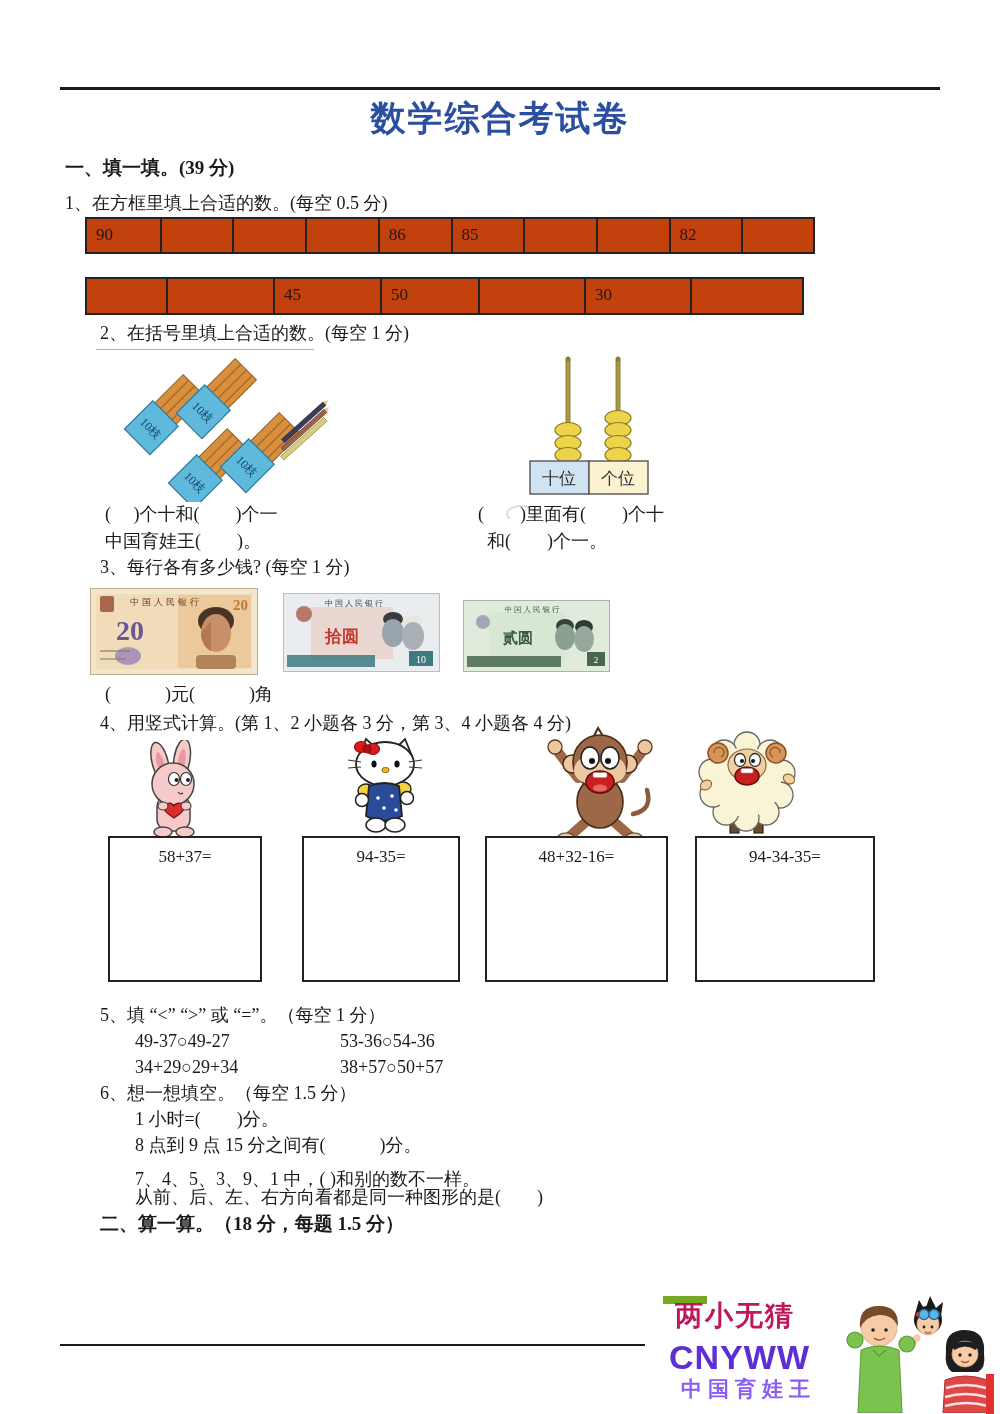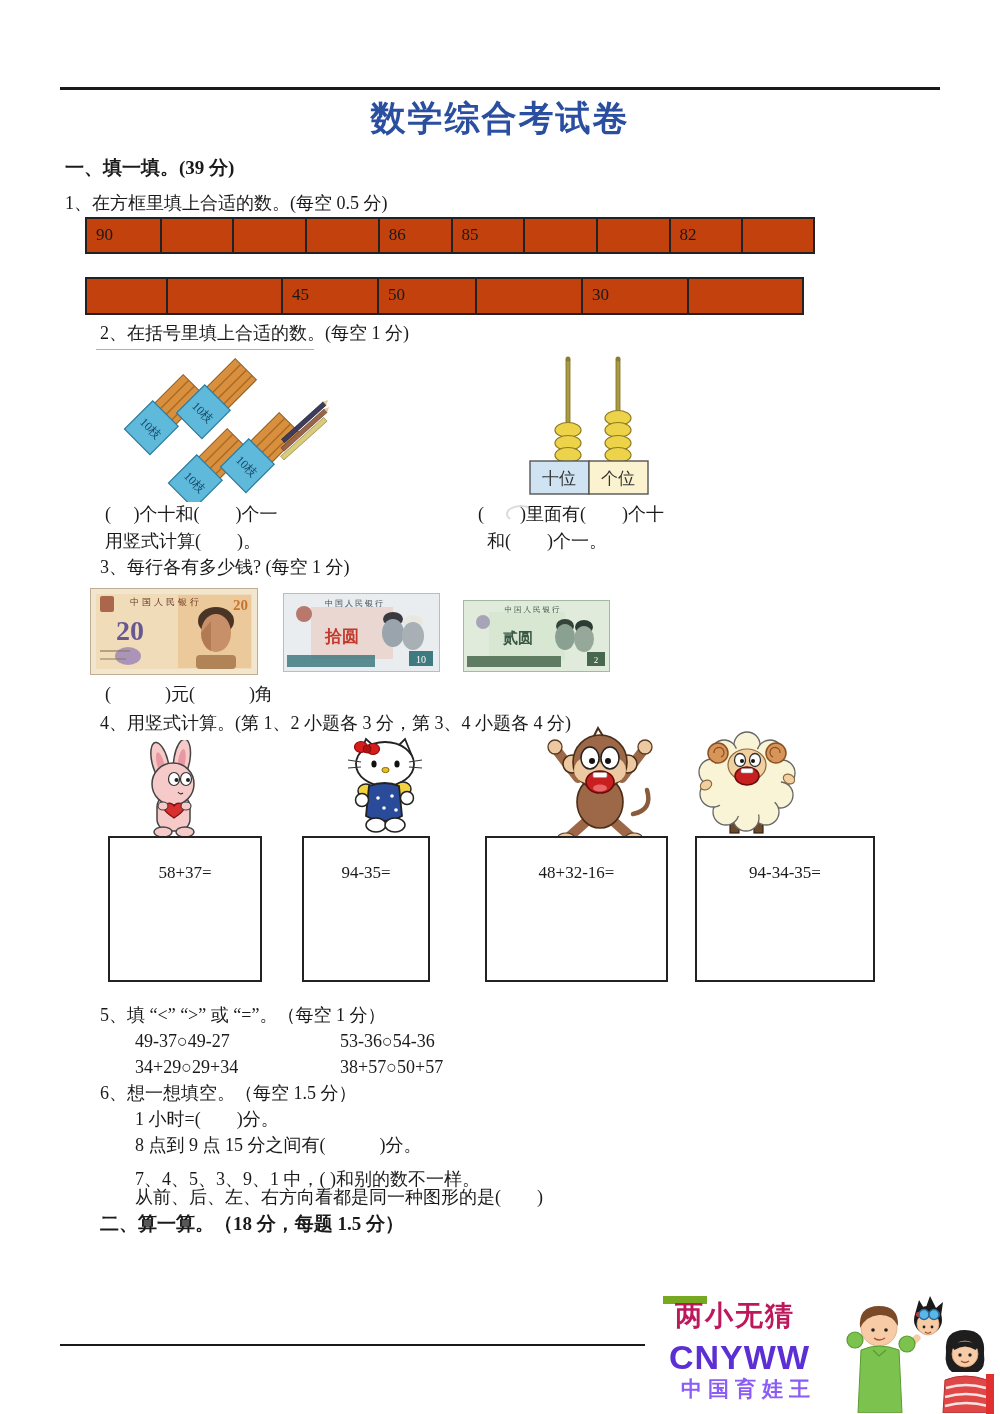--- a/index.html
+++ b/index.html
@@ -11,21 +11,21 @@
          font-weight:700;font-size:35px;letter-spacing:2px;color:#2b4fa0;}
   .h1{font-size:19px;font-weight:700;}
   .txt{font-size:18px;}
   
   .strip{position:absolute;display:flex;border:2px solid #222;box-sizing:border-box;background:#c2410c;}
   .strip .cell{border-left:2px solid #222;box-sizing:border-box;font-size:17px;
                padding:6px 0 0 9px;height:100%;}
   .strip .cell:first-child{border-left:none;}
   
   .calcbox{position:absolute;border:2px solid #222;box-sizing:border-box;background:#fff;
-           text-align:center;font-size:17px;padding-top:25px;}
+           text-align:center;font-size:17px;padding-top:9px;}
   .grayline{position:absolute;background:#b0b0b0;height:1px;}
   .arc{position:absolute;border:2px solid #c4c4c4;border-radius:50%;opacity:.6;
        border-bottom-color:transparent;}
   
   .wm{position:absolute;left:645px;top:1260px;width:355px;height:154px;background:#fff;}
   .wm-bar{position:absolute;left:18px;top:36px;width:44px;height:8px;background:#76a822;}
   .wm-red{position:absolute;left:30px;top:42px;font-family:"Liberation Sans","DejaVu Sans",sans-serif;
           font-weight:700;font-size:28px;color:#be185d;letter-spacing:2px;line-height:1;}
   .wm-cnyww{position:absolute;left:24px;top:80px;font-family:"Liberation Sans","DejaVu Sans",sans-serif;
           font-weight:700;font-size:34px;color:#5b2fd4;letter-spacing:1px;line-height:1;}
@@ -54,21 +54,21 @@
     <div class="cell" style="width:73px;">85</div>
     <div class="cell" style="width:73px;"></div>
     <div class="cell" style="width:73px;"></div>
     <div class="cell" style="width:73px;">82</div>
     <div class="cell" style="width:72px;"></div>
   </div>
 
   <div class="strip" style="left:85px;top:277px;width:719px;height:38px;">
     <div class="cell" style="width:79px;"></div>
     <div class="cell" style="width:107px;"></div>
-    <div class="cell" style="width:96px;margin-left:8px;">45</div>
+    <div class="cell" style="width:107px;">45</div>
     <div class="cell" style="width:98px;">50</div>
     <div class="cell" style="width:106px;"></div>
     <div class="cell" style="width:106px;">30</div>
     <div class="cell" style="width:103px;"></div>
   </div>
 
   <div class="abs txt" style="left:100px;top:322px;">2、在括号里填上合适的数。(每空 1 分)</div>
   <div class="grayline" style="left:96px;top:349px;width:218px;"></div>
 
   <svg class="abs" style="left:105px;top:356px;" width="240" height="146" viewBox="0 0 240 146">
@@ -130,21 +130,21 @@
       <ellipse cx="113" cy="105" rx="13" ry="7.5" fill="#edd34a" stroke="#8f7a1e" stroke-width="1.2"></ellipse>
     </g>
     <rect x="25" y="111" width="59" height="33" fill="#cfe3f3" stroke="#555" stroke-width="1.4"></rect>
     <rect x="84" y="111" width="59" height="33" fill="#fbf3cf" stroke="#555" stroke-width="1.4"></rect>
     <text x="54" y="134" text-anchor="middle" font-size="17" fill="#333">十位</text>
     <text x="113" y="134" text-anchor="middle" font-size="17" fill="#333">个位</text>
   </svg>
   <div class="arc" style="left:506px;top:505px;width:26px;height:14px;"></div>
 
   <div class="abs txt" style="left:105px;top:503px;">(　 )个十和(　　)个一</div>
-  <div class="abs txt" style="left:105px;top:530px;">用竖式计算(　　)。</div>
+  <div class="abs txt" style="left:105px;top:530px;">中国育娃王(　　)。</div>
   <div class="abs txt" style="left:478px;top:503px;">(　　)里面有(　　)个十</div>
   <div class="abs txt" style="left:487px;top:530px;">和(　　)个一。</div>
 
   <div class="abs txt" style="left:100px;top:556px;">3、每行各有多少钱? (每空 1 分)</div>
 
   <svg class="abs" style="left:90px;top:588px;" width="168" height="87" viewBox="0 0 168 87">
     <rect x="0.5" y="0.5" width="167" height="86" fill="#f3e6cf" stroke="#c0ae92"></rect>
     <rect x="6" y="6" width="156" height="75" fill="#edd3a8" opacity="0.55"></rect>
     <rect x="88" y="7" width="73" height="73" fill="#e8bf8a" opacity="0.65"></rect>
     <rect x="10" y="8" width="14" height="16" rx="2" fill="#9a4a30" opacity="0.8"></rect>
@@ -293,21 +293,21 @@
     <circle cx="63" cy="38" r="2" fill="#111"></circle>
     <ellipse cx="57" cy="53" rx="12" ry="9" fill="#c82020" stroke="#6a0a0a" stroke-width="1.5"></ellipse>
     <rect x="51" y="45.5" width="12" height="4.5" rx="1.5" fill="#fff" stroke="#999" stroke-width="0.6"></rect>
     <ellipse cx="16" cy="62" rx="6" ry="4.5" fill="#f2cf9e" stroke="#8a6a40" stroke-width="1.2" transform="rotate(-30 16 62)"></ellipse>
     <ellipse cx="99" cy="56" rx="6" ry="4.5" fill="#f2cf9e" stroke="#8a6a40" stroke-width="1.2" transform="rotate(30 99 56)"></ellipse>
   </svg>
 
   <div class="calcbox" style="left:108px;top:836px;width:154px;height:146px;">
     <span>58+37=</span>
   </div>
-  <div class="calcbox" style="left:302px;top:836px;width:128px;height:146px;">
+  <div class="calcbox" style="left:302px;top:836px;width:158px;height:146px;">
     <span>94-35=</span>
   </div>
   <div class="calcbox" style="left:485px;top:836px;width:183px;height:146px;">
     <span>48+32-16=</span>
   </div>
   <div class="calcbox" style="left:695px;top:836px;width:180px;height:146px;">
     <span>94-34-35=</span>
   </div>
 
   <div class="abs txt" style="left:100px;top:1004px;">5、填 “&lt;” “&gt;” 或 “=”。（每空 1 分）</div>

